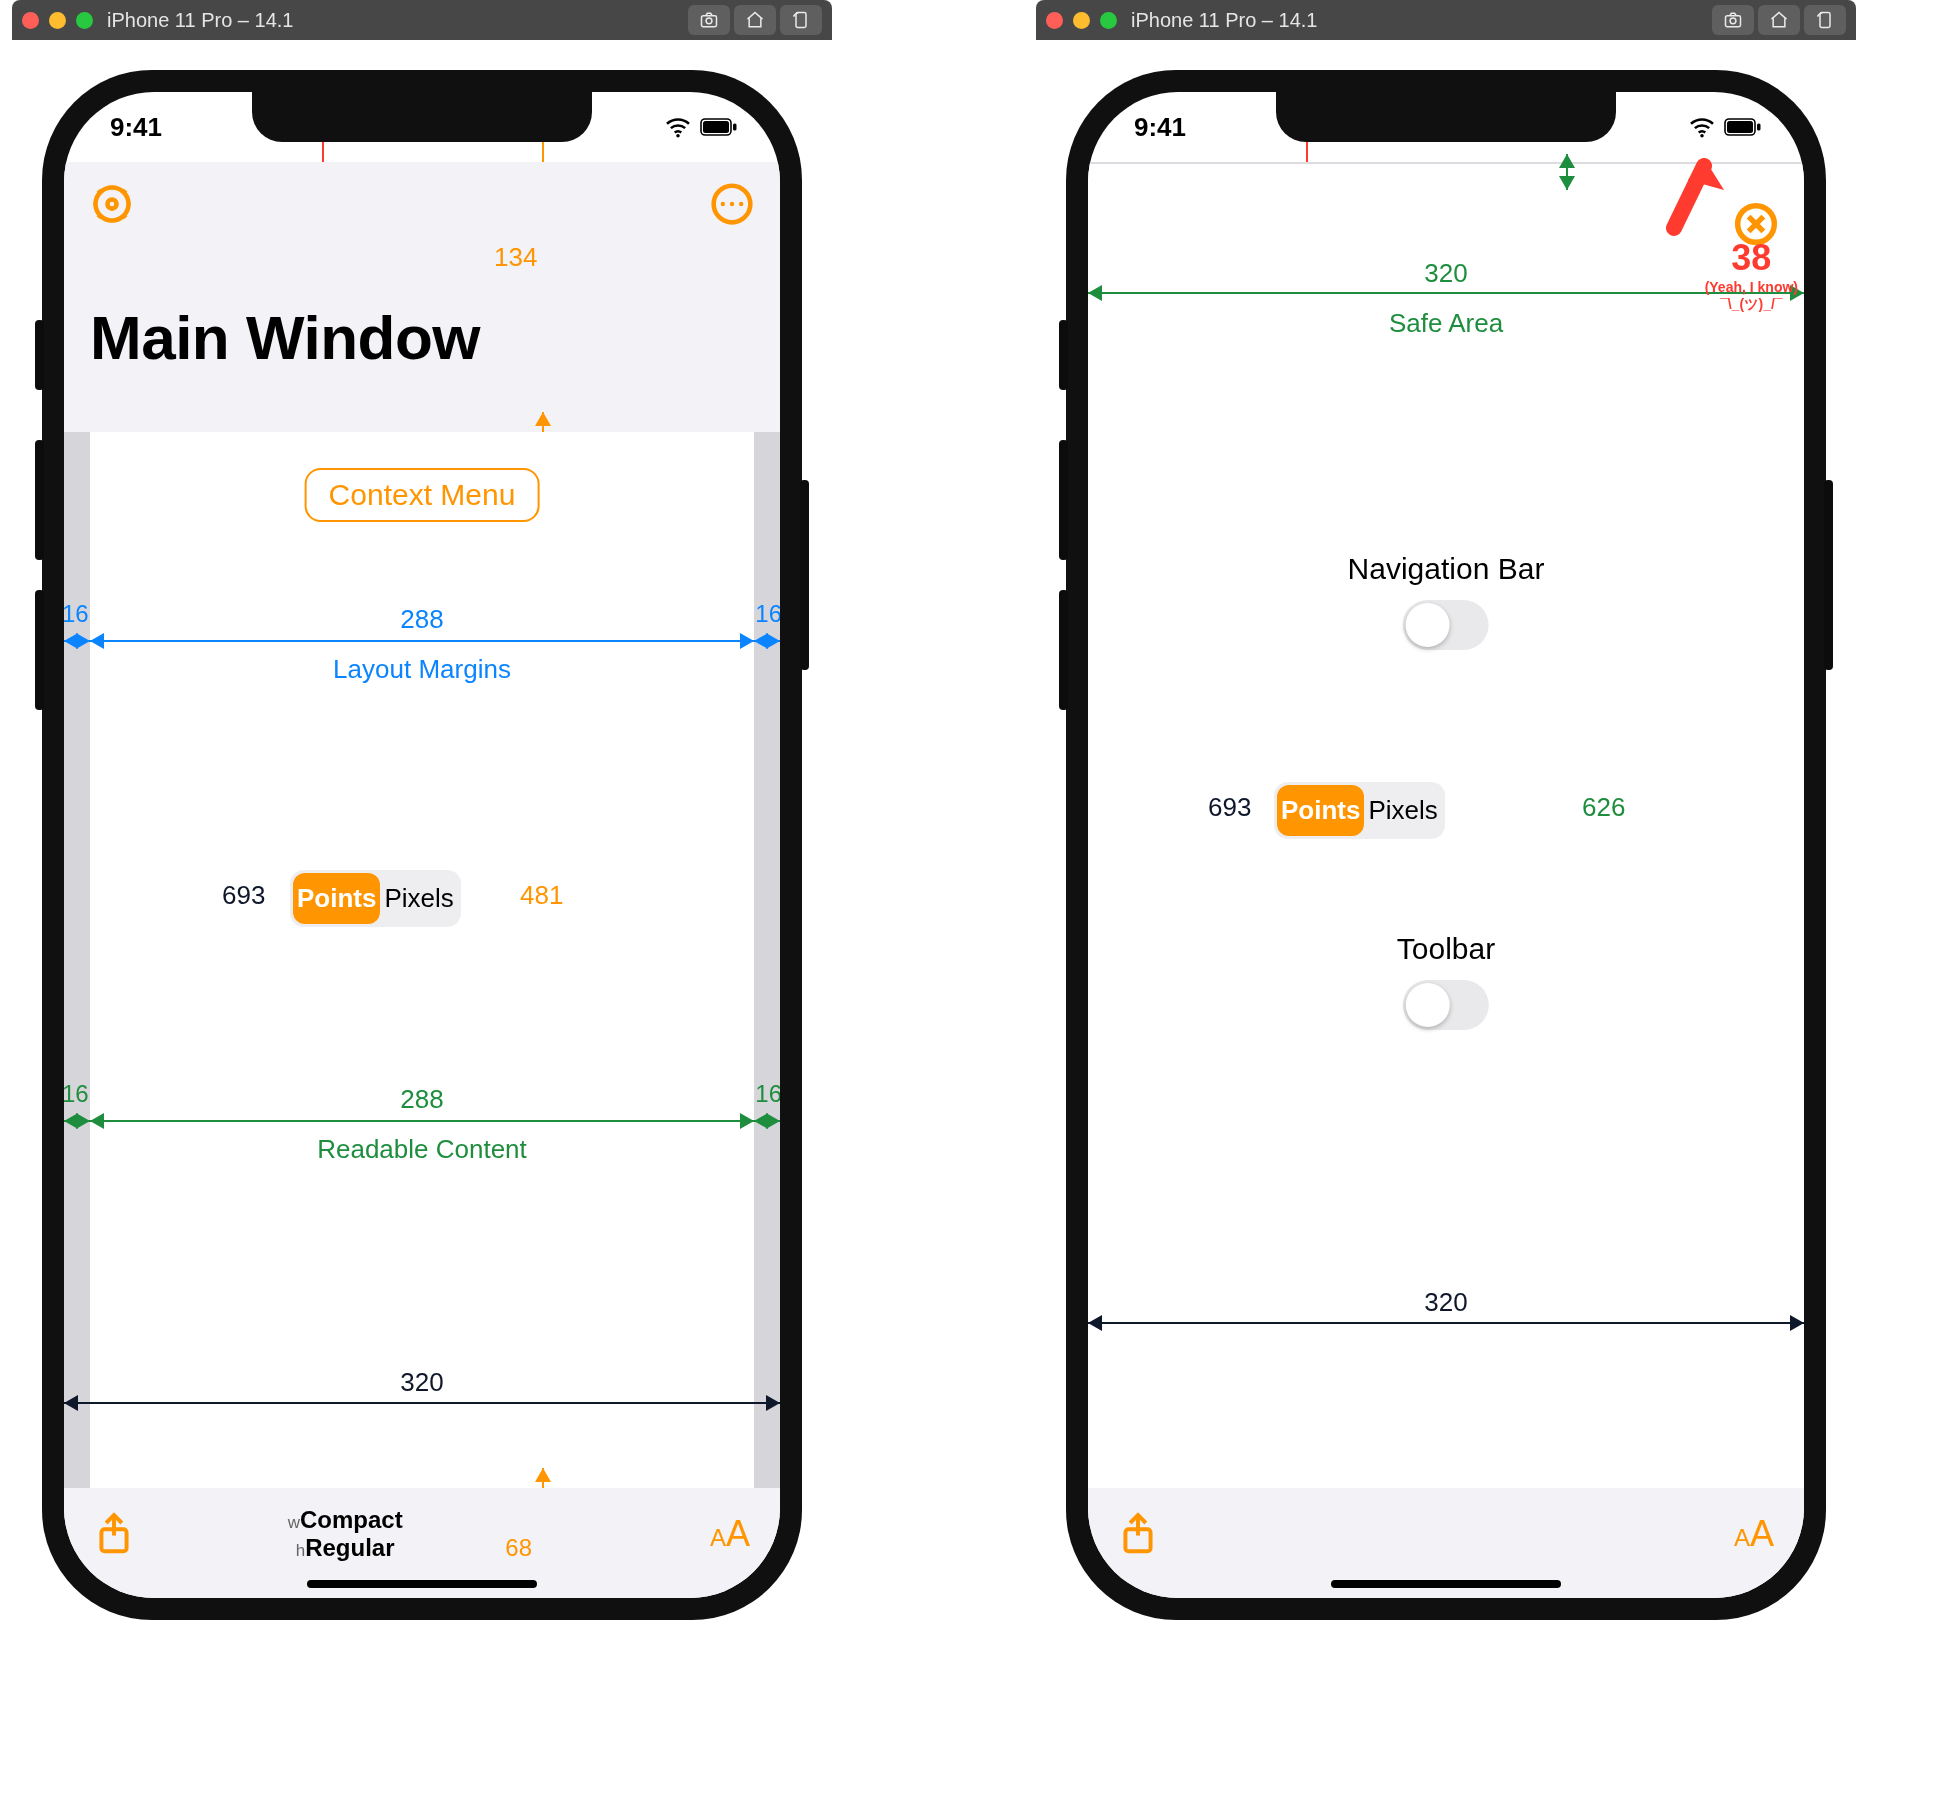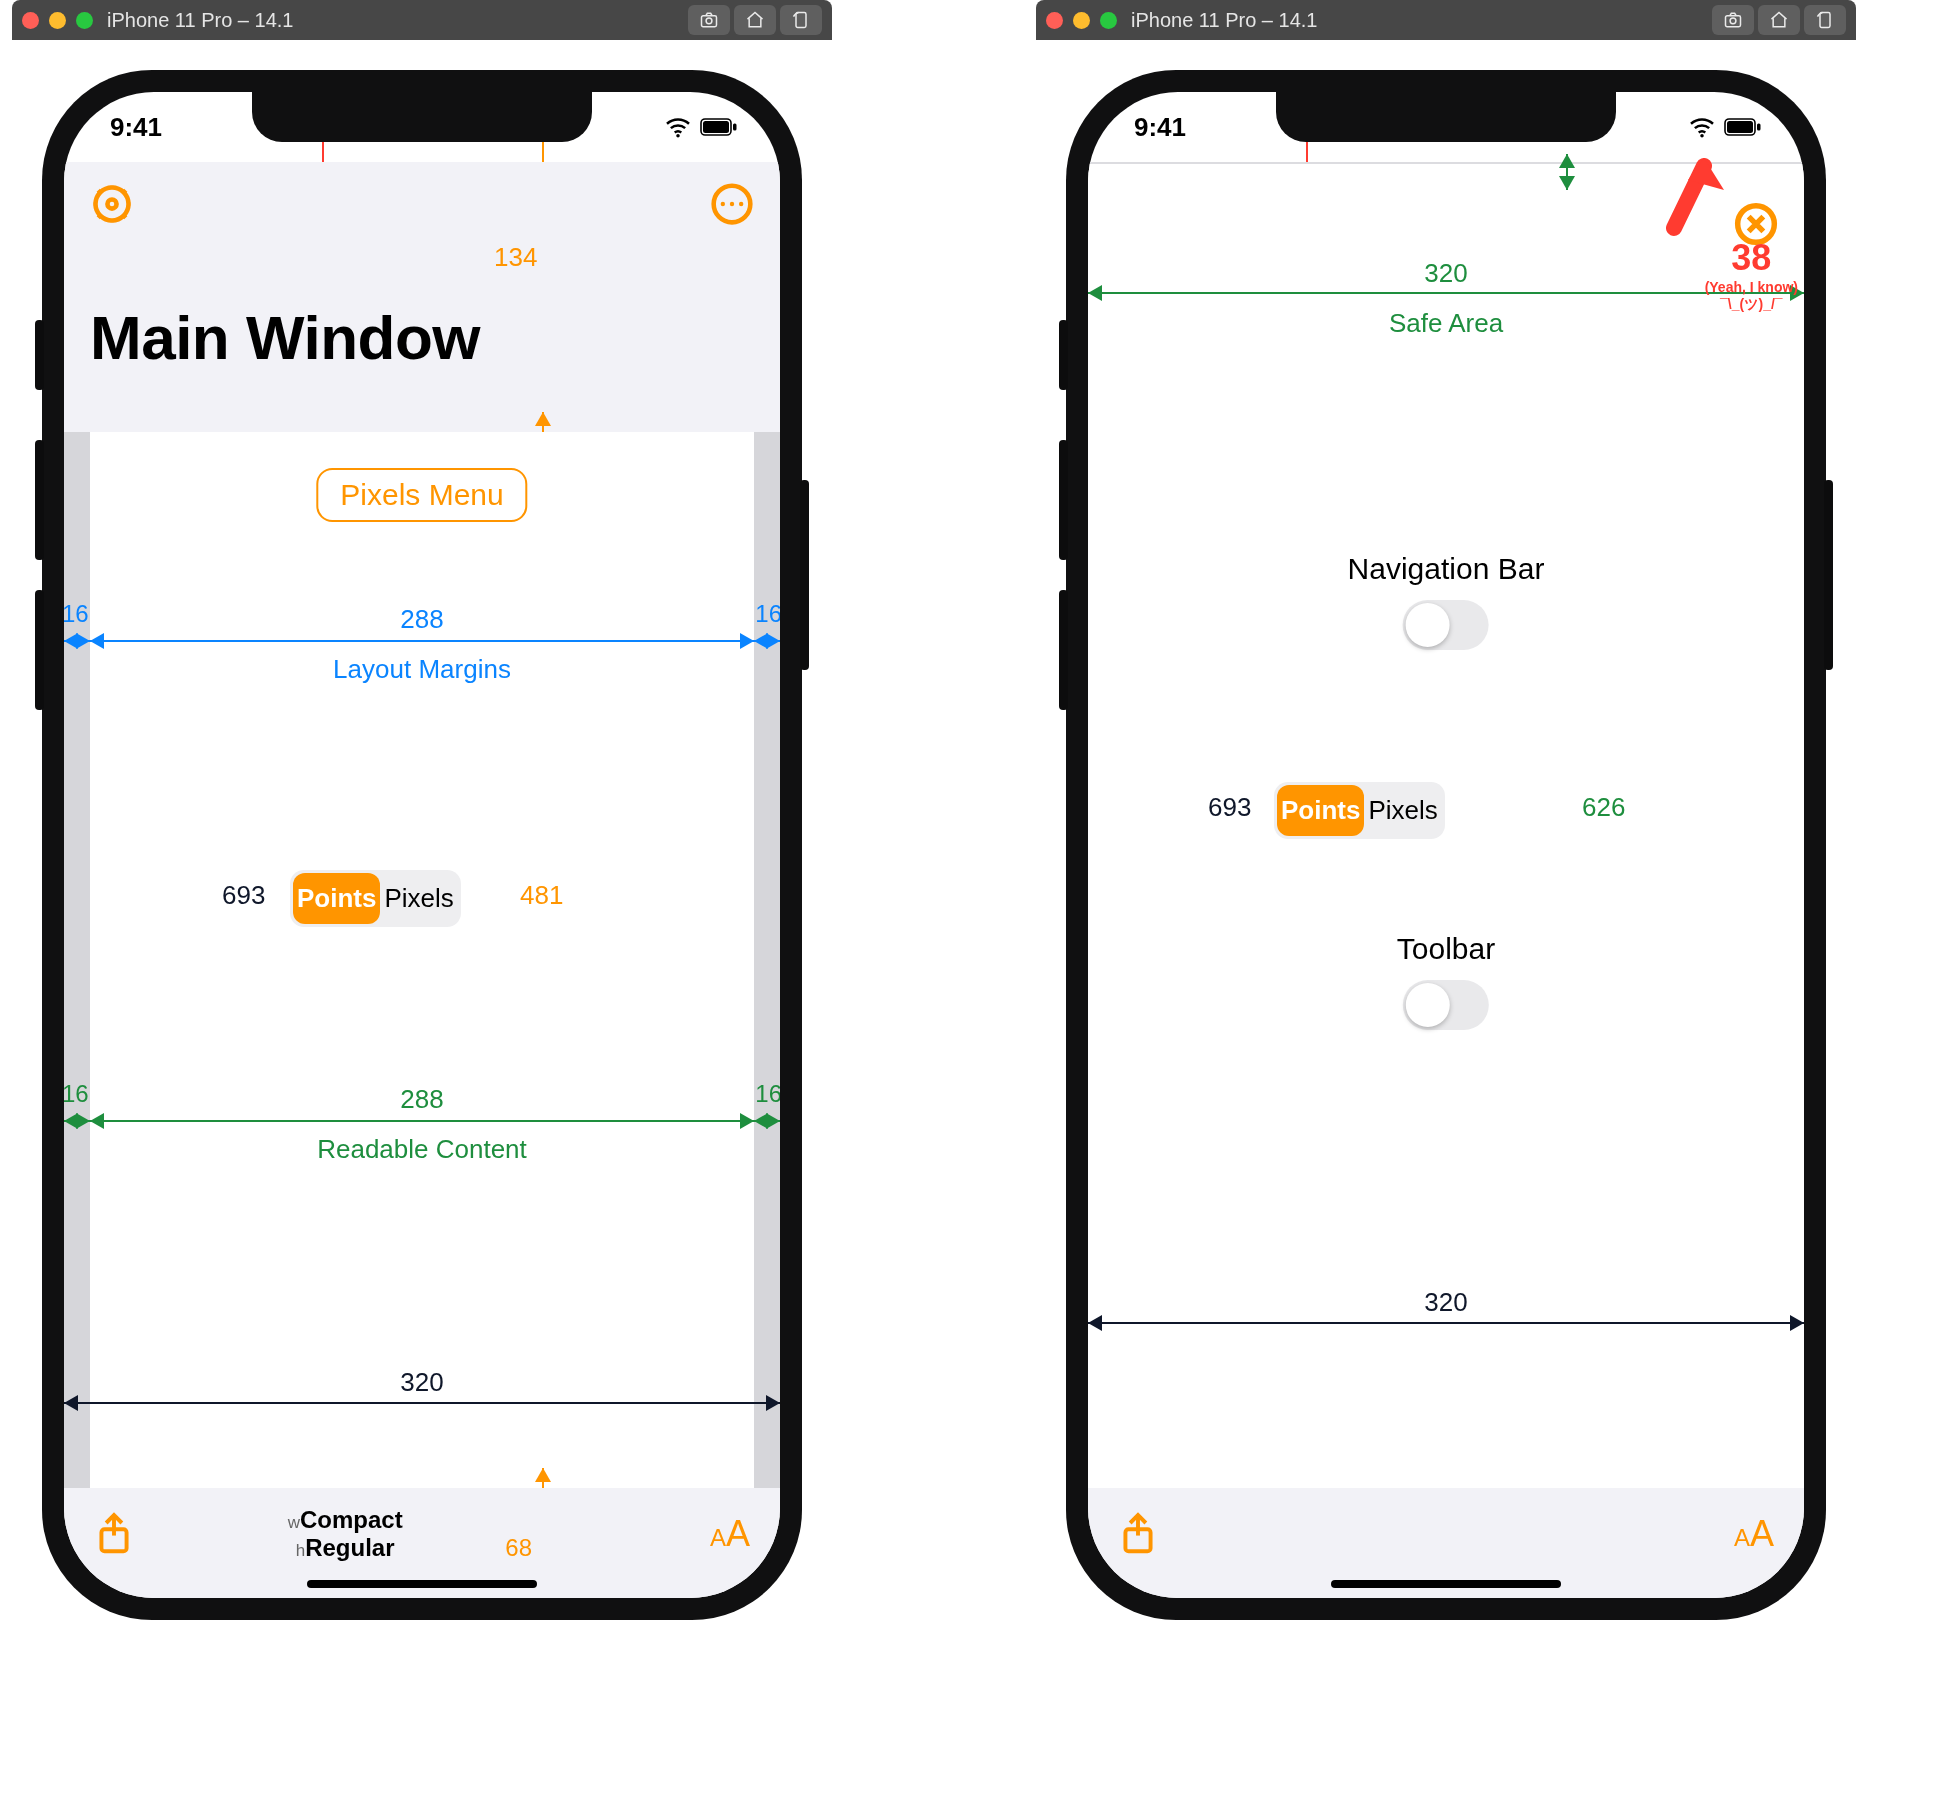--- a/index.html
+++ b/index.html
@@ -306,21 +306,21 @@
         </div>
 
         <div class="dim-v c-orange" style="left:478px; top:320px; height:40px;">
             <div class="bar"></div>
           </div>
 
         <div class="content-left">
           <div class="gutter l"></div>
           <div class="gutter r"></div>
 
-          <div class="context-btn">Pixels Menu</div>
+          <div class="context-btn">Context Menu</div>
 
           <div class="dim-h c-blue" style="left:0; width:26px; top:208px;">
               <div class="bar"></div>
             </div>
           <div class="dim-h c-blue" style="left:26px; right:26px; top:208px;">
               <div class="bar"></div>
             </div>
           <div class="dim-h c-blue" style="right:0; width:26px; top:208px;">
               <div class="bar"></div>
             </div>

